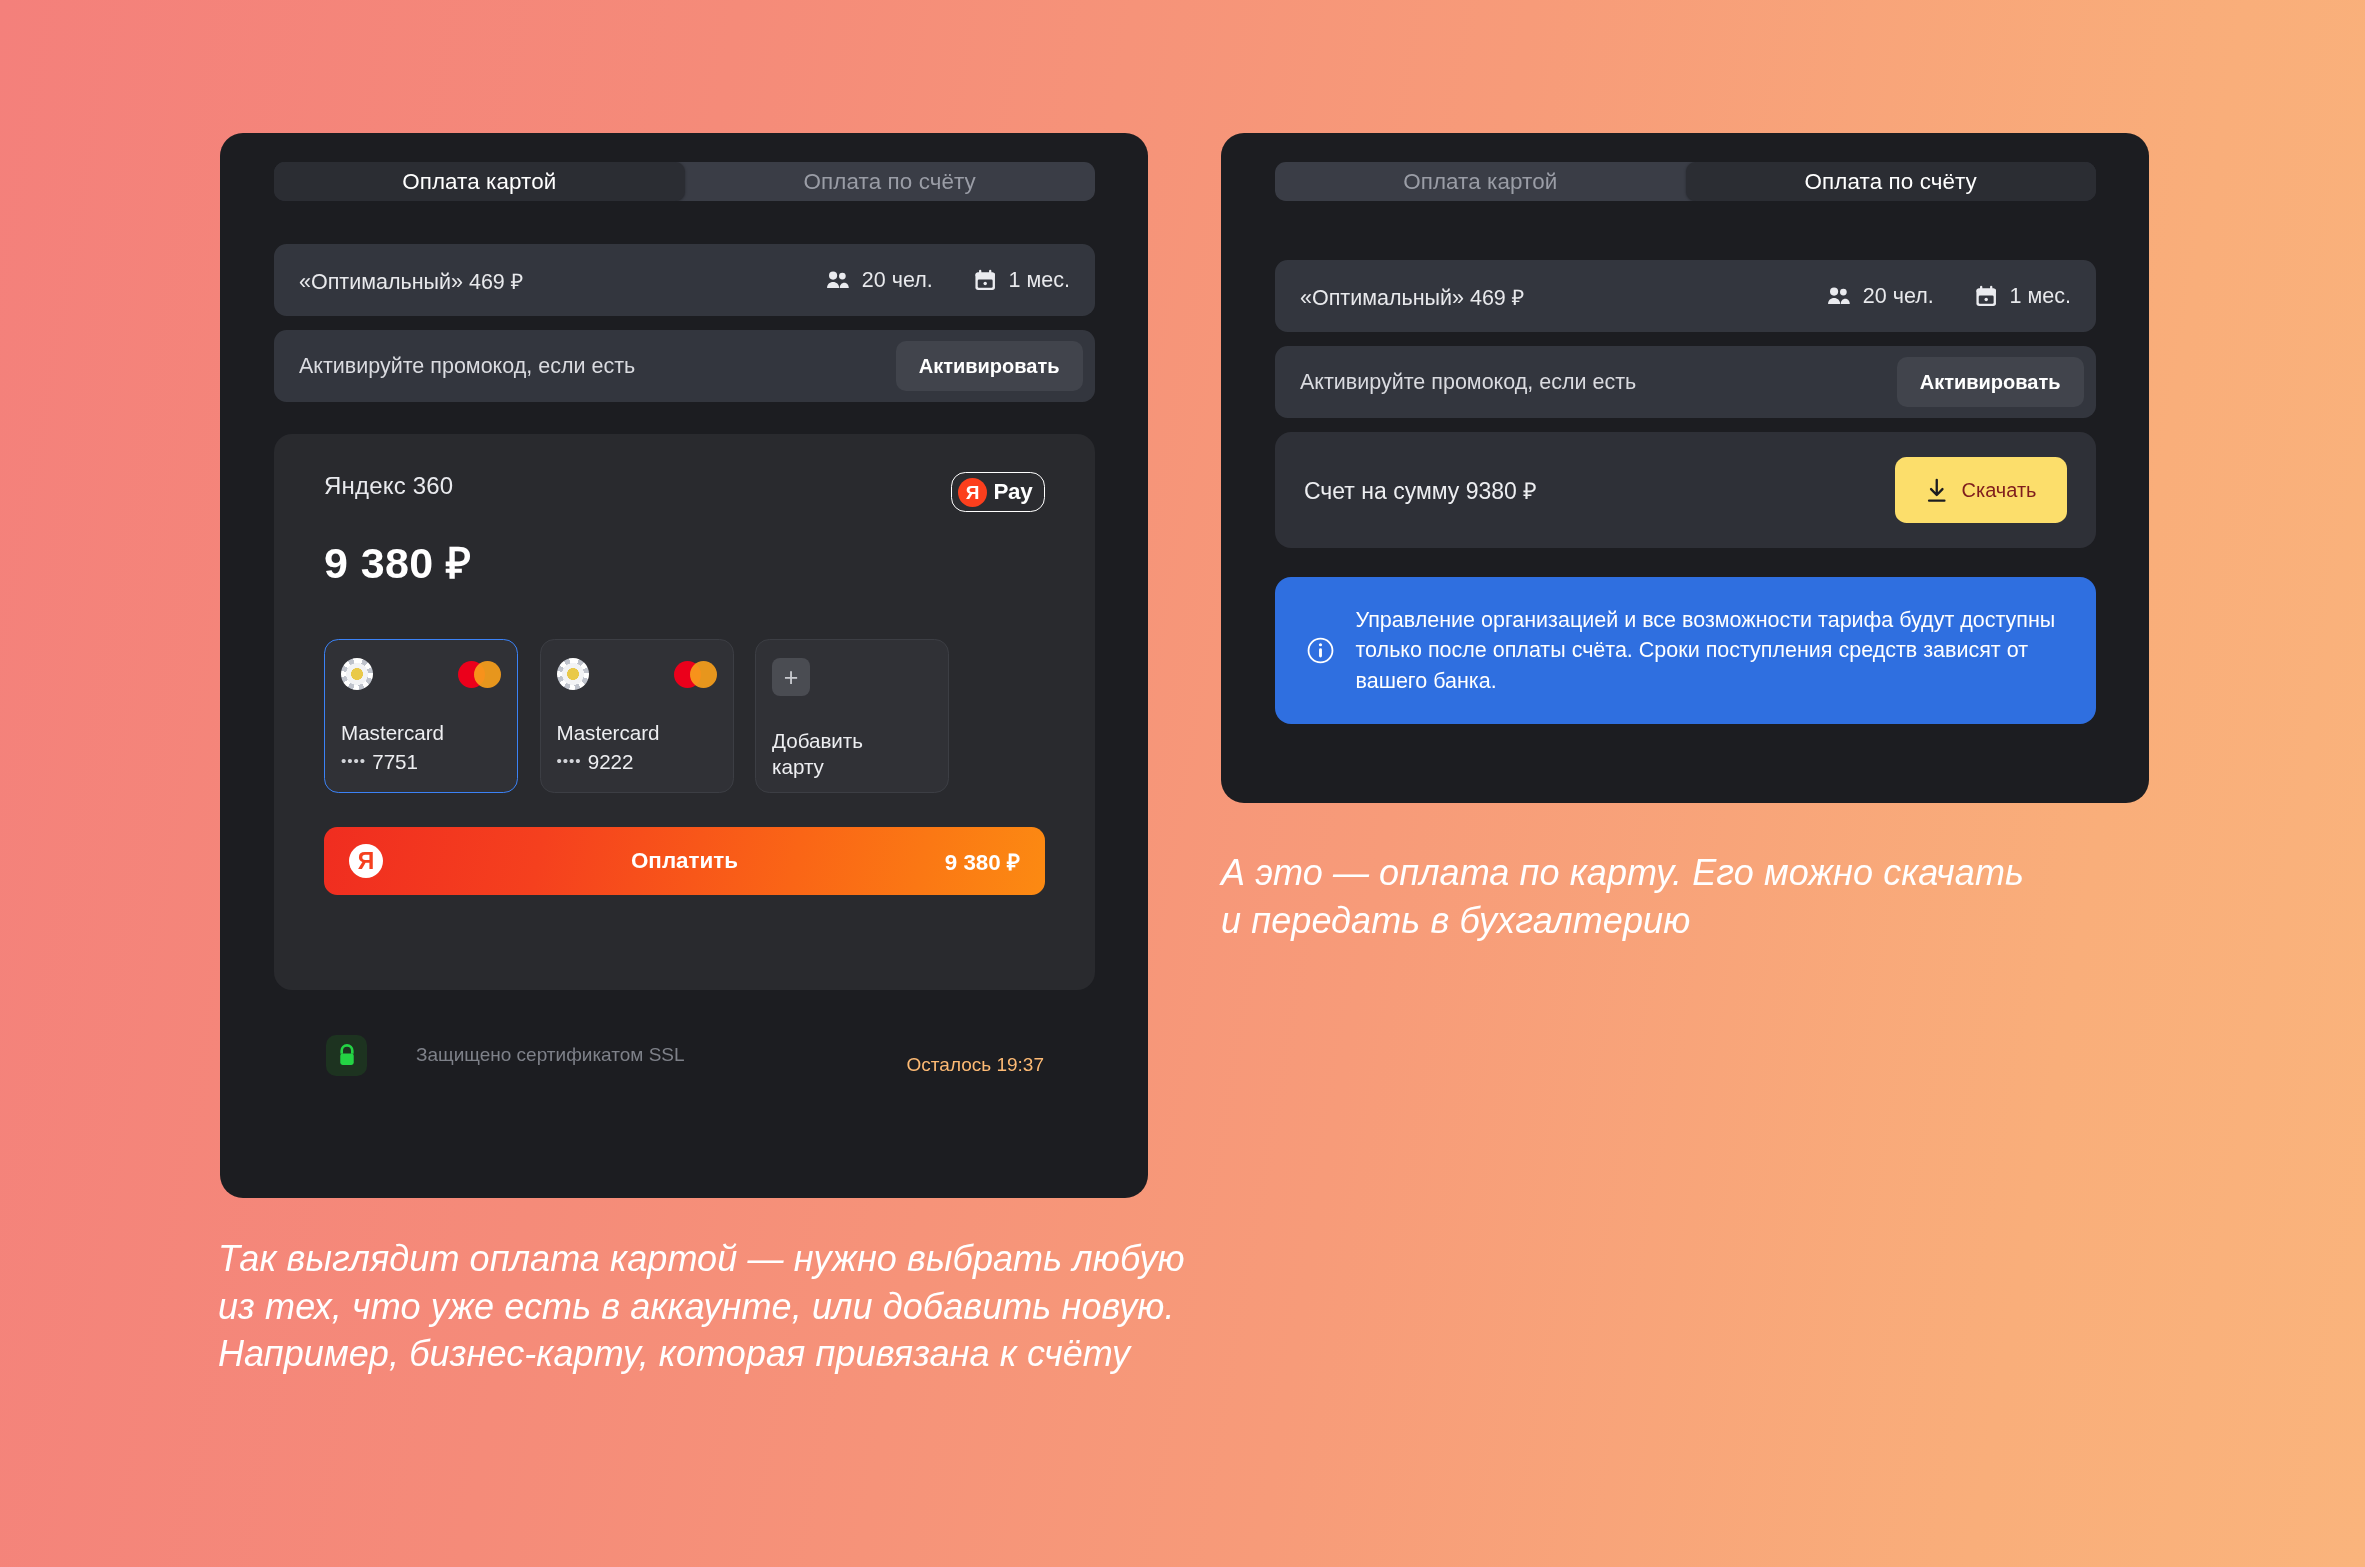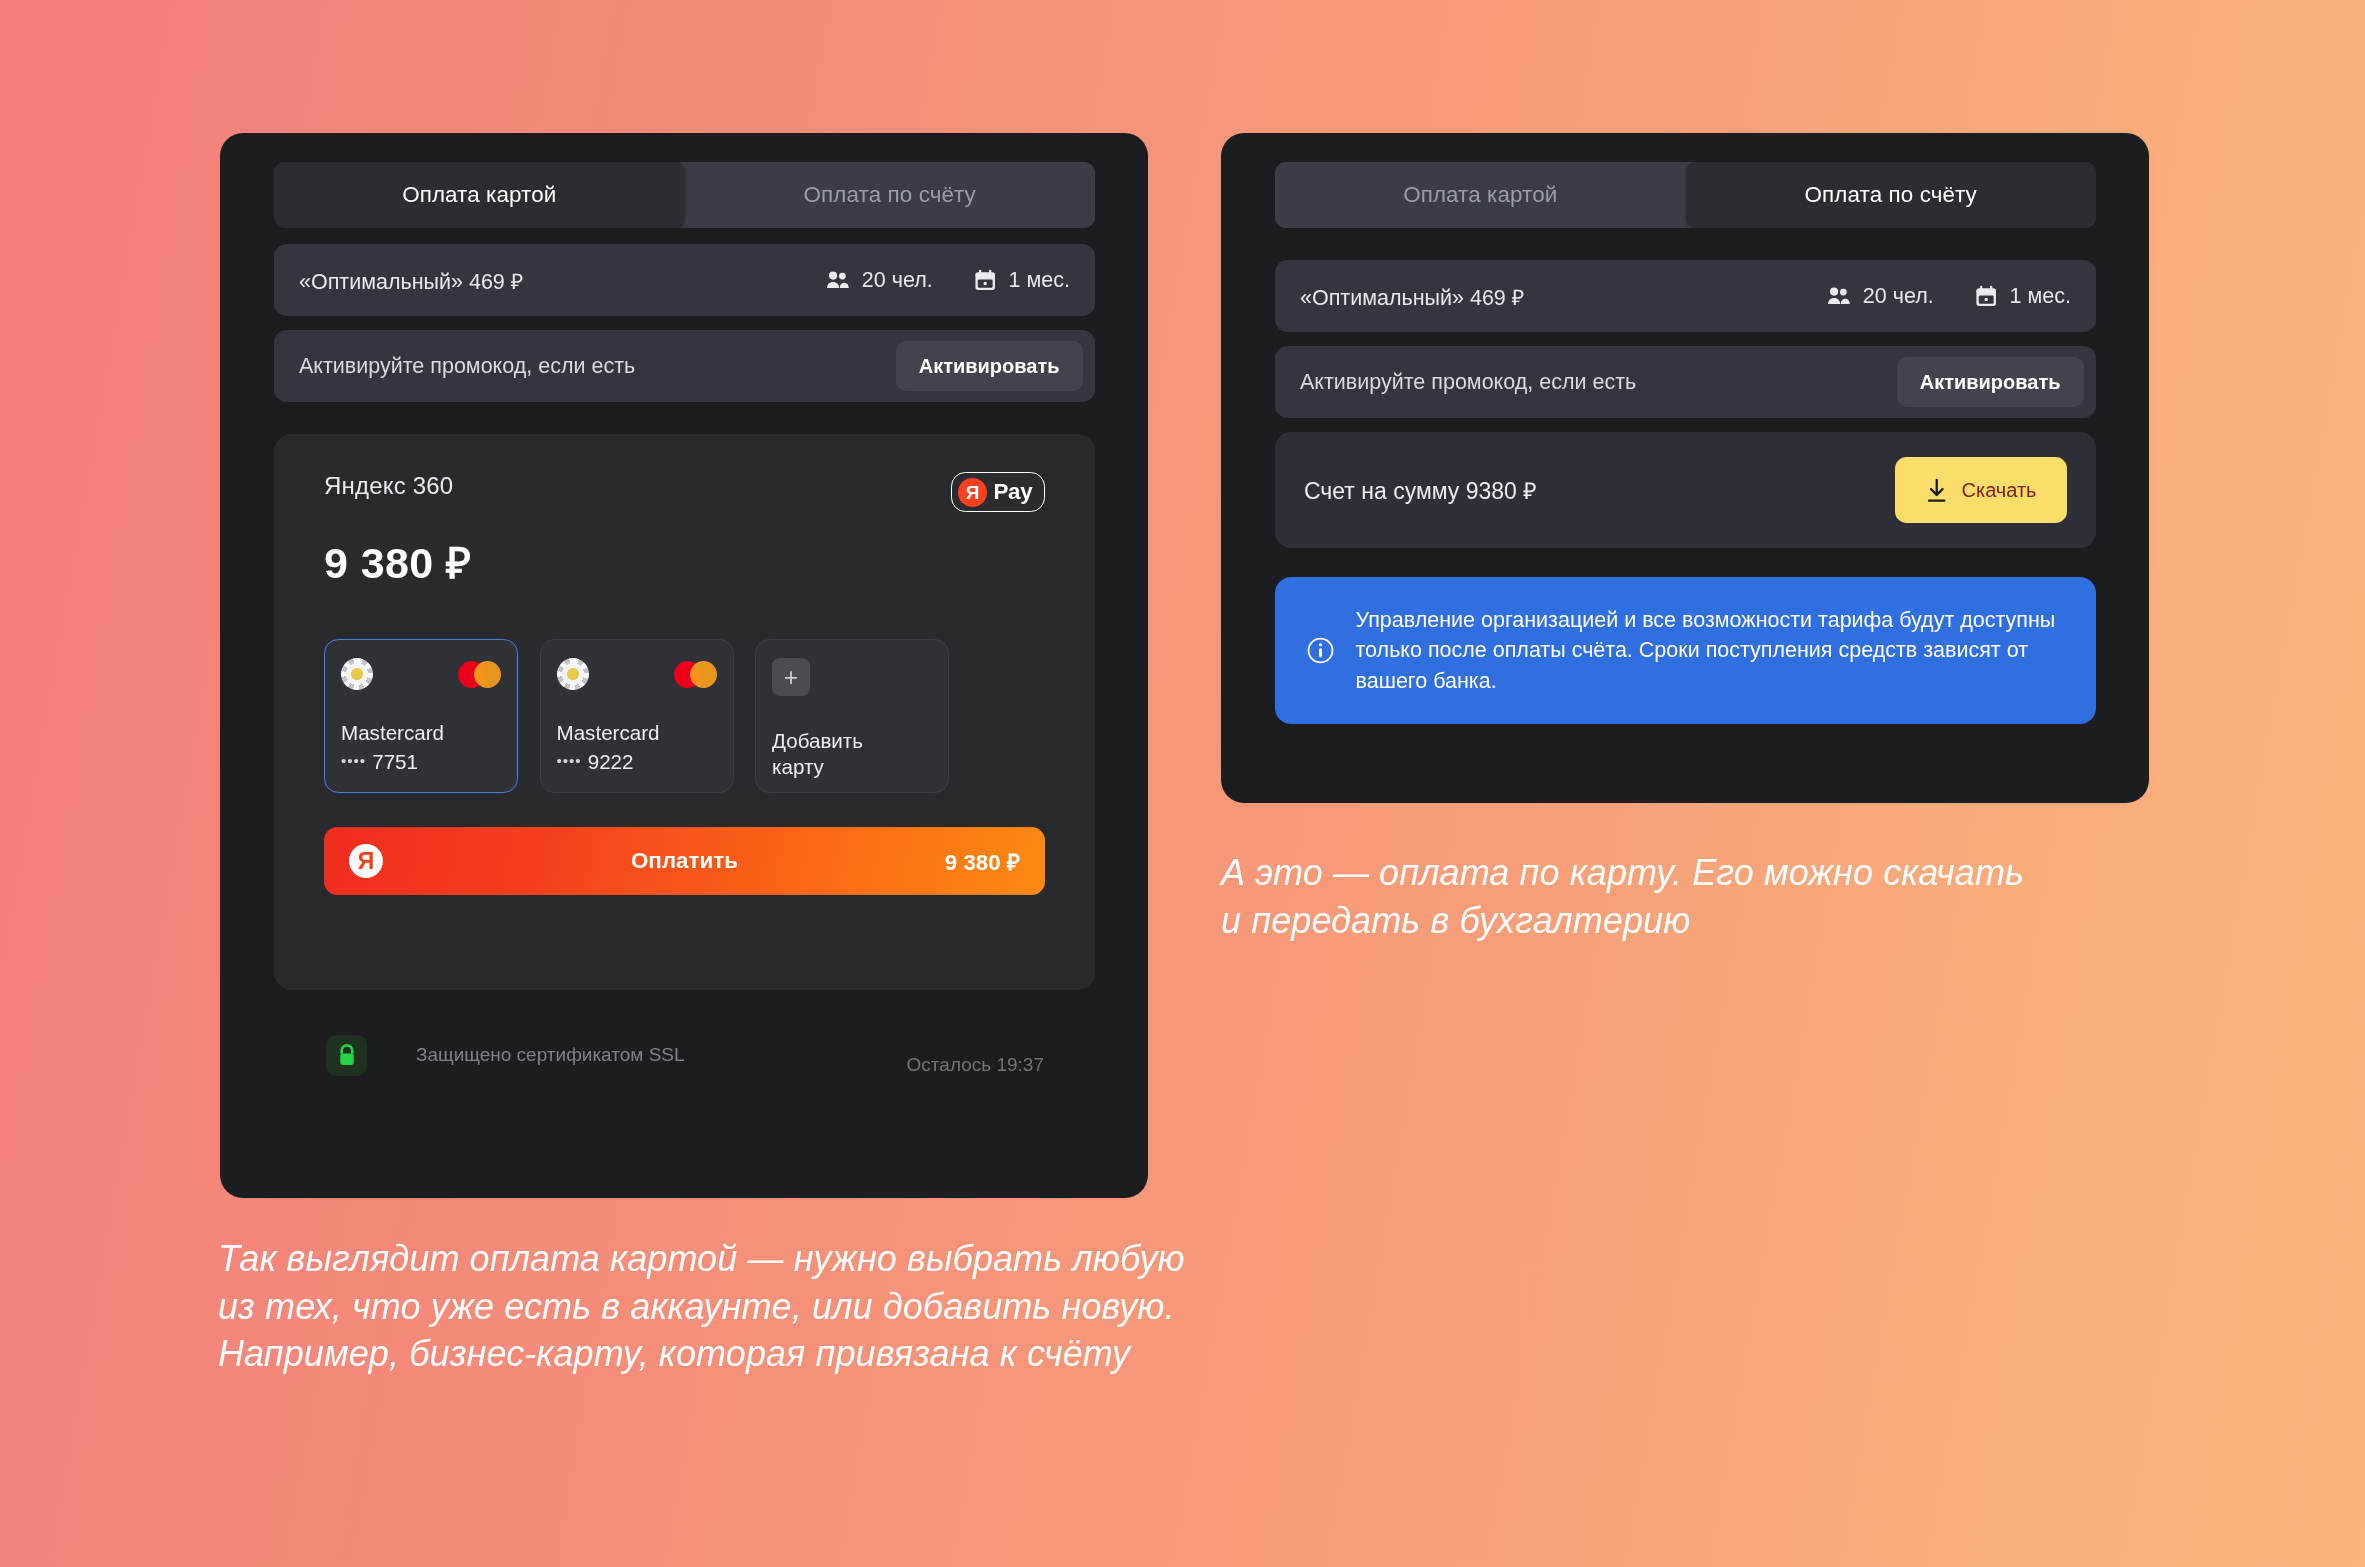--- a/index.html
+++ b/index.html
@@ -36,21 +36,21 @@
     width: 928px;
     height: 670px;
   }
 
   
   .tabs {
     position: absolute;
     left: 54px;
     top: 29px;
     width: 821px;
-    height: 66px;
+    height: 39px;
     background: #3A3D46;
     border-radius: 10.8px;
     display: flex;
     overflow: hidden;
   }
 
   .tab {
     flex: 1;
     display: flex;
     align-items: center;
@@ -361,21 +361,21 @@
 
   .ssl-text {
     margin-left: 18px;
     font-size: 19px;
     color: #7E8189;
   }
 
   .timer-text {
     margin-left: auto;
     font-size: 19px;
-    color: #737373;
+    color: #fdba74;
     margin-top: 20px;
   }
 
   
   #invoice-row {
     position: absolute;
     left: 54px;
     top: 299px;
     width: 821px;
     height: 116px;

